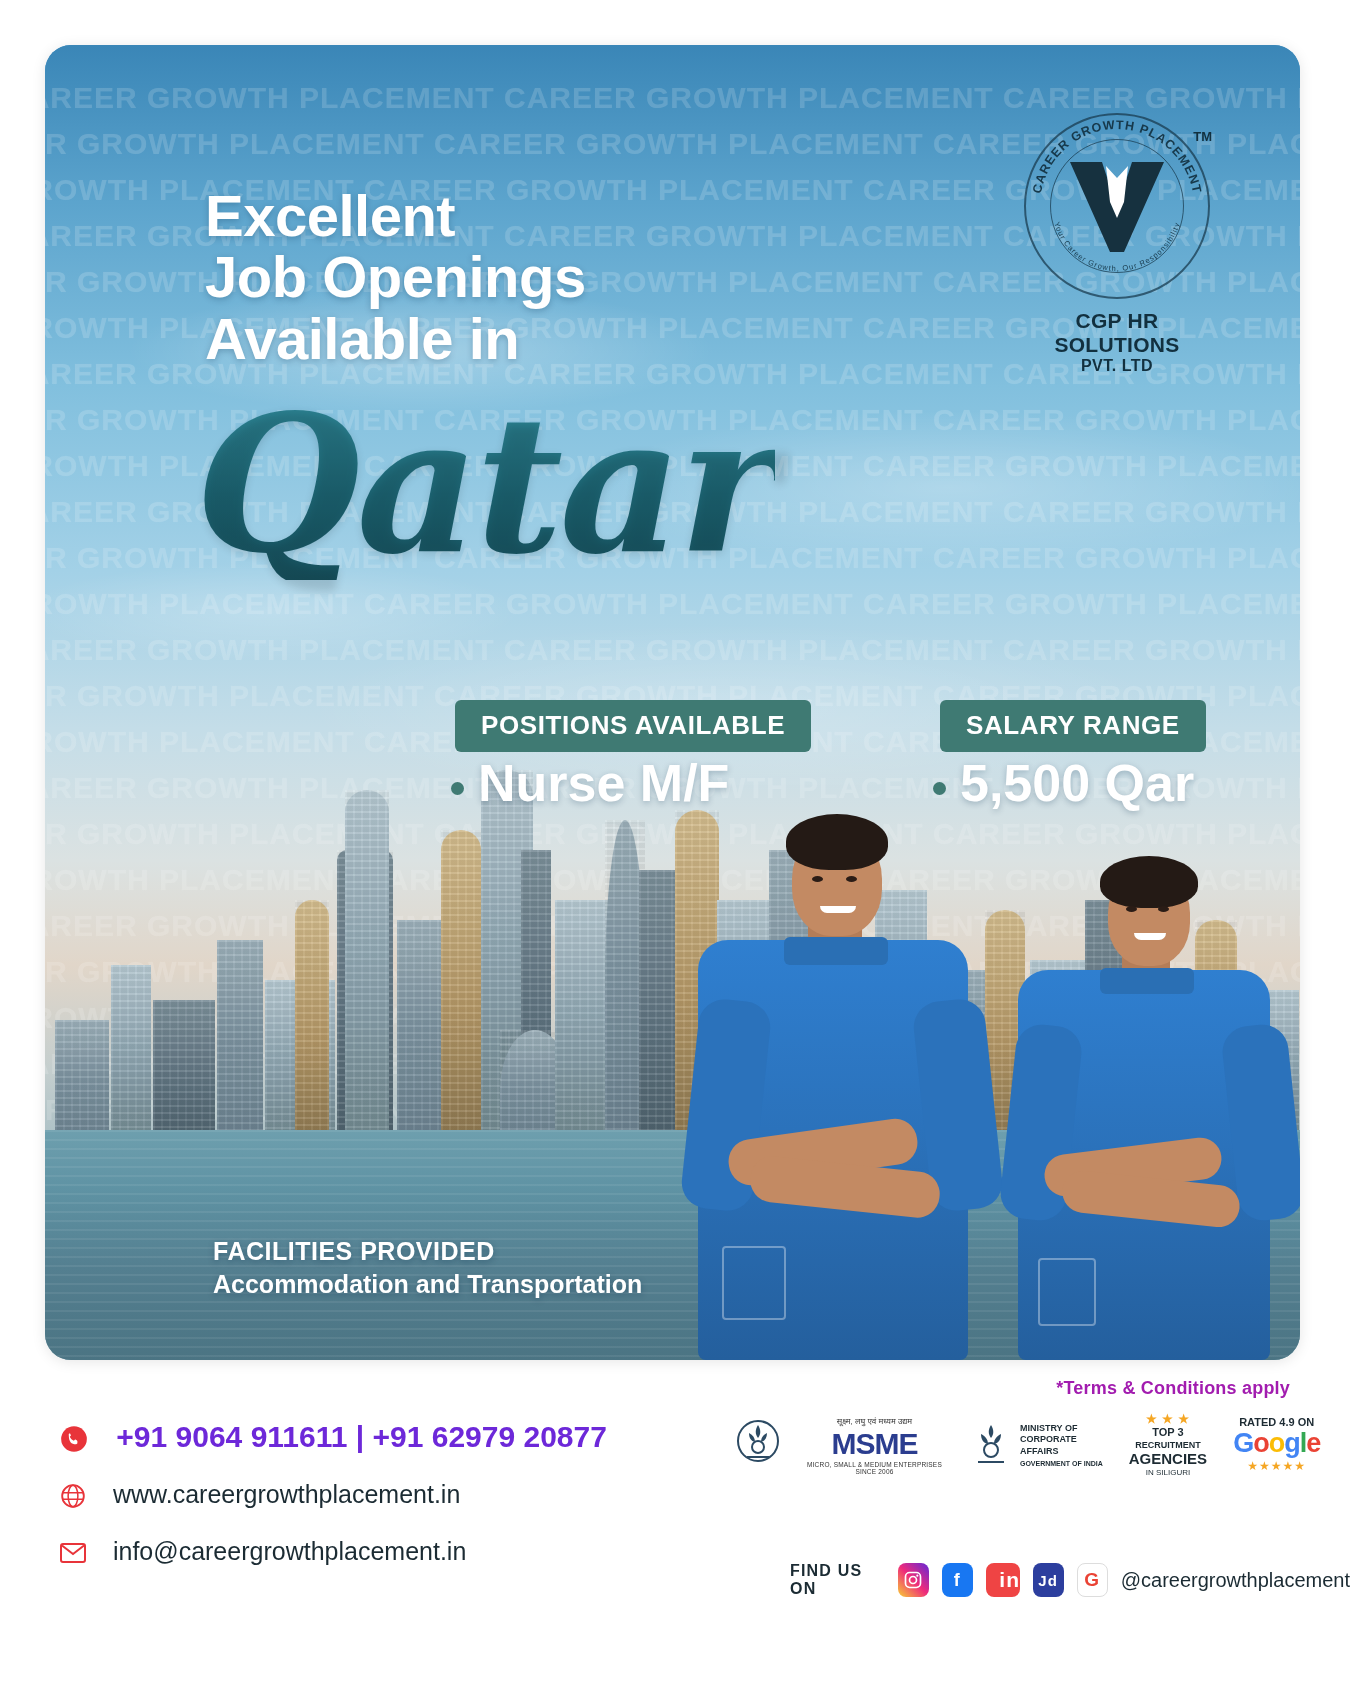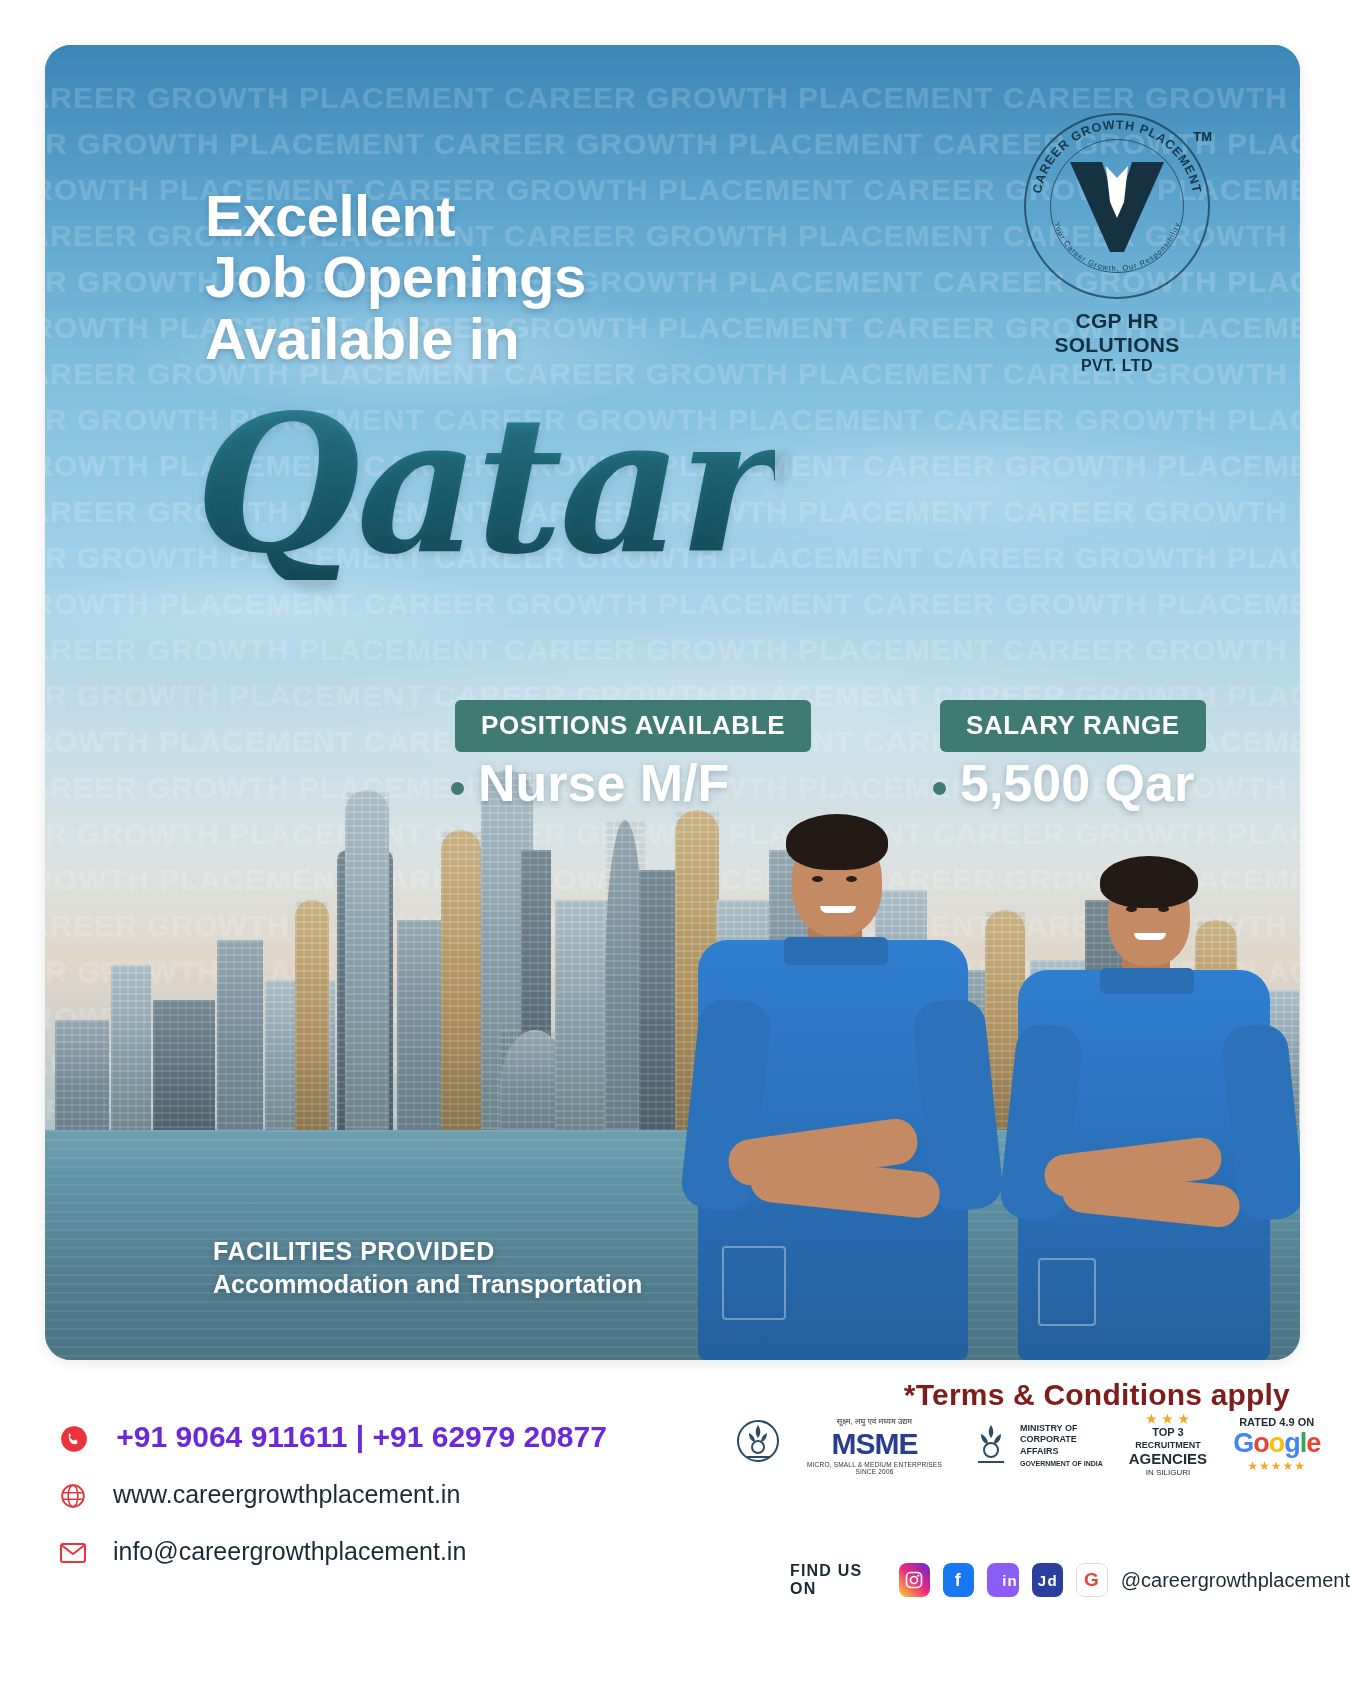--- a/index.html
+++ b/index.html
@@ -199,21 +199,21 @@
   .arm { position: absolute; background: #2b72bb; border-radius: 26px; }
   .forearm { position: absolute; background: #c38a63; border-radius: 22px; }
   .collar { position: absolute; background: #2a6fb4; border-radius: 6px; }
   .pocket { position: absolute; border: 2px solid rgba(255,255,255,0.35); border-radius: 4px; }
   .smile { position: absolute; height: 7px; border-radius: 0 0 40px 40px; background: #ffffff; }
   .eye { position: absolute; width: 11px; height: 6px; border-radius: 50%; background: #2a1c16; }
 
   
   .terms {
     position: absolute; right: 60px; top: 1378px;
-    font-size: 30px; font-weight: 700; color: #7f1d1d; letter-spacing: .2px;
+    font-size: 18px; font-weight: 700; color: #a21caf; letter-spacing: .2px;
   }
 
   
   .footer { position: absolute; left: 0; top: 1412px; width: 1350px; height: 276px; }
 
   .contact-phone {
     position: absolute; left: 60px; top: 8px;
     font-size: 30px; font-weight: 700; color: #6d28d9; white-space: nowrap;
   }
   .contact-row {
@@ -251,21 +251,21 @@
 
   
   .findus {
     position: absolute; left: 790px; top: 150px;
     display: flex; align-items: center; gap: 13px;
     font-size: 16px; font-weight: 700; letter-spacing: 1.2px; color: #1b2b33;
   }
   .soc { width: 34px; height: 34px; border-radius: 8px; display:flex; align-items:center; justify-content:center; color:#fff; font-weight:700; font-size:18px; }
   .soc.ig { background: linear-gradient(45deg,#f9ce34,#ee2a7b,#6228d7); }
   .soc.fb { background: #1877F2; }
-  .soc.li { background: #8b5cf6; font-size: 15px; padding-left: 14px; }
+  .soc.li { background: #ef4444; font-size: 21px; padding-left: 14px; }
   .soc.jd { background: #2c3e9e; font-size: 15px; }
   .soc.gg { background: #ffffff; color:#EA4335; border: 1px solid #ddd; font-size: 19px; }
   .handle { font-size: 20px; font-weight: 400; color:#1b2b33; letter-spacing: 0; }
 </style>
 </head>
 <body>
 
 <div class="poster">
 
   <div class="card">

